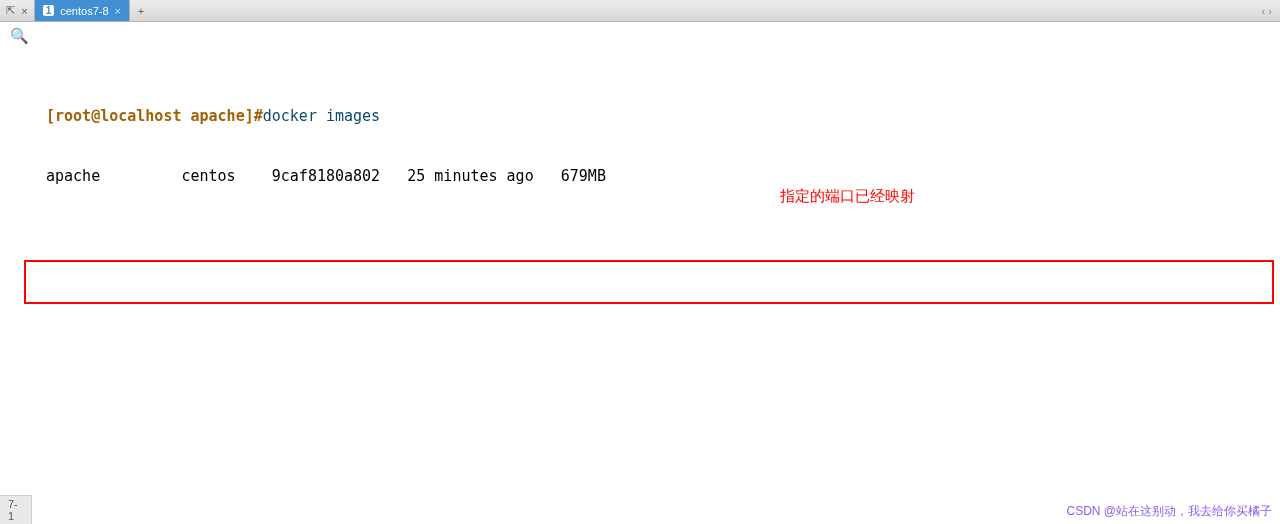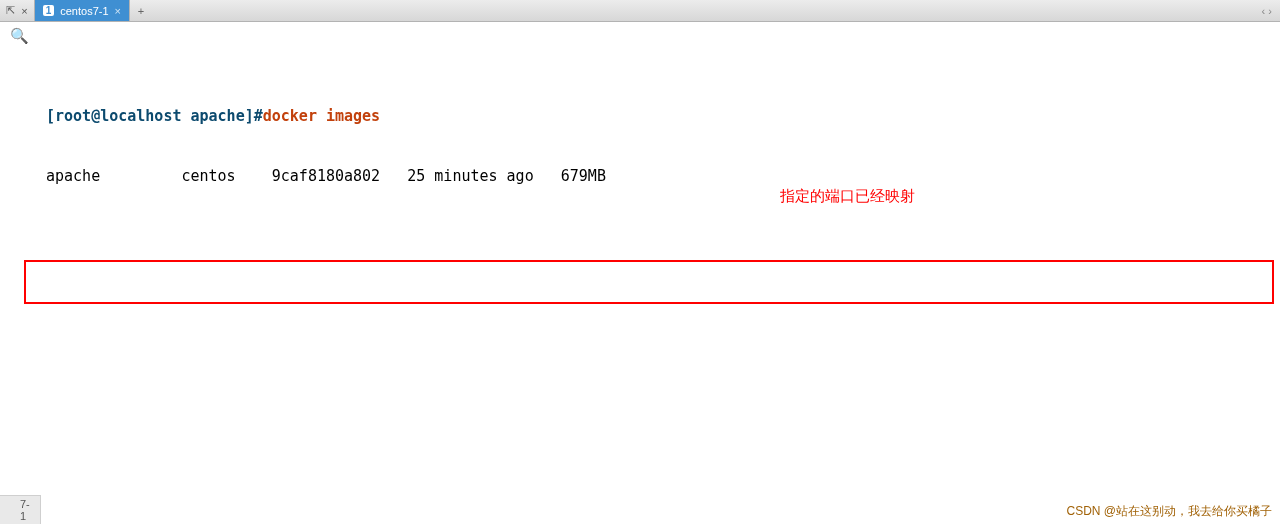--- a/index.html
+++ b/index.html
@@ -67,65 +67,65 @@
       padding: 4px 0 0 6px;
       white-space: pre;
       line-height: 20px;
     }
     .search-icon {
       position:absolute;
       left:10px; top:4px;
       font-size:15px;
       color:#888;
     }
-    .prompt-blue { color:#0c4a6e; font-weight:bold; }
-    .cmd-black { color:#c2410c;font-weight:bold; }
+    .prompt-blue { color:#a16207; font-weight:bold; }
+    .cmd-black { color:#0c4a6e; }
     .annotation {
       position:absolute;
       color:#ff0000;
       font-family: Arial, "Microsoft YaHei", sans-serif;
       font-size:15px;
     }
     .highlight-box {
       position:absolute;
       border:2px solid #ff0000;
       pointer-events:none;
     }
     .sidebar-strip {
       position:absolute;
       left:0; bottom:0;
       width:32px;
       background:#e9e9e9;
       border-top:1px solid #cfcfcf;
       border-right:1px solid #cfcfcf;
       font-size:11px;
-      padding:2px 20px;
+      padding:2px 8px;
       color:#555;
       font-family: Arial, sans-serif;
     }
     .watermark {
       position:absolute;
       right:8px; bottom:4px;
       font-size:12px;
-      color:#a16207;
+      color:#8b5cf6;
       font-family: Arial, "Microsoft YaHei", sans-serif;
     }
     .term-line { padding-left: 40px; }
   </style>
 </head>
 <body>
 
 <div class="tab-bar">
   <div class="tab-left-controls">
     <span class="pin-icon">⇱</span>
     <span class="close-x">×</span>
   </div>
   <div class="tab active">
     <span class="num-badge">1</span>
-    <span>centos7-1</span>
+    <span>centos7-8</span>
     <span class="tab-close">×</span>
   </div>
   <div class="tab-add">+</div>
   <div class="tab-right">‹ ›</div>
 </div>
 
 <div class="term-area">
   <span class="search-icon">🔍</span>
 
   <div class="term-line"><span class="prompt-blue">[root@localhost apache]#</span><span class="cmd-black">docker images</span></div>

